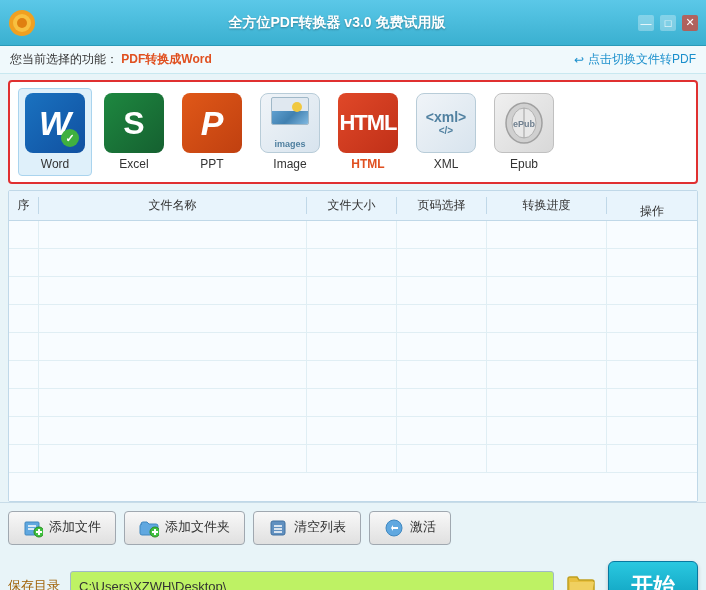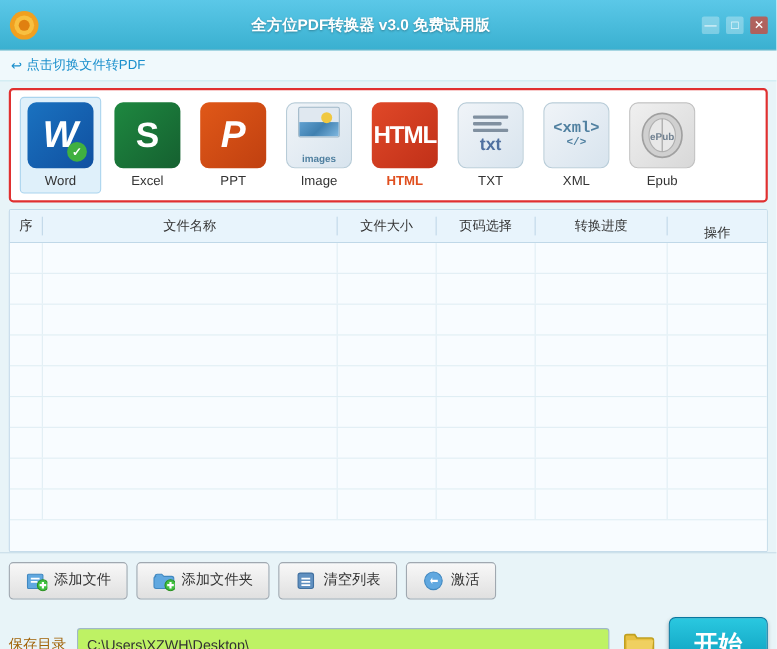--- a/index.html
+++ b/index.html
@@ -222,21 +222,21 @@
       font-weight: bold;
       color: #5070a0;
       align-self: center;
     }
 
     
     .xml-inner {
       font-size: 14px;
       font-weight: bold;
       color: #5080a0;
-      font-family: Liberation Mono, monospace;
+      font-family: Liberation Sans, sans-serif;
       text-align: center;
       line-height: 1.2;
     }
 
     
     .main-content {
       margin: 0 8px;
       background: #fff;
       border: 1px solid #c0d8e8;
       border-radius: 2px;
@@ -378,20 +378,24 @@
     <div class="title-btn">
       <span>□</span>
     </div>
     <div class="title-btn" style="background:rgba(220,60,40,0.7);">
       <span>✕</span>
     </div>
   </div>
 </div>
 
 <div class="status-bar">
+  <div class="status-text">
+    <span class="label">您当前选择的功能：</span>
+    <span class="value">PDF转换成Word</span>
+  </div>
   <div class="switch-link">
     <span>↩</span>
     <span>点击切换文件转PDF</span>
   </div>
 </div>
 
 <div class="format-toolbar">
 
   <div class="format-item selected">
     <div class="format-icon icon-word">
@@ -425,31 +429,20 @@
     <span class="format-label">Image</span>
   </div>
 
   <div class="format-item">
     <div class="format-icon icon-html">
       <span class="html-text">HTML</span>
     </div>
     <span class="format-label" style="color:#e05020; font-weight:bold;">HTML</span>
   </div>
 
-  <div class="format-item">
-    <div class="format-icon icon-txt">
-      <div class="txt-inner">
-        <div class="txt-line" style="width:32px;"></div>
-        <div class="txt-line" style="width:26px;"></div>
-        <div class="txt-line" style="width:32px;"></div>
-        <span class="txt-label-big">txt</span>
-      </div>
-    </div>
-    <span class="format-label">TXT</span>
-  </div>
 
   <div class="format-item">
     <div class="format-icon icon-xml">
       <div class="xml-inner">
         <div>&lt;xml&gt;</div>
         <div style="font-size:10px;">&lt;/&gt;</div>
       </div>
     </div>
     <span class="format-label">XML</span>
   </div>

